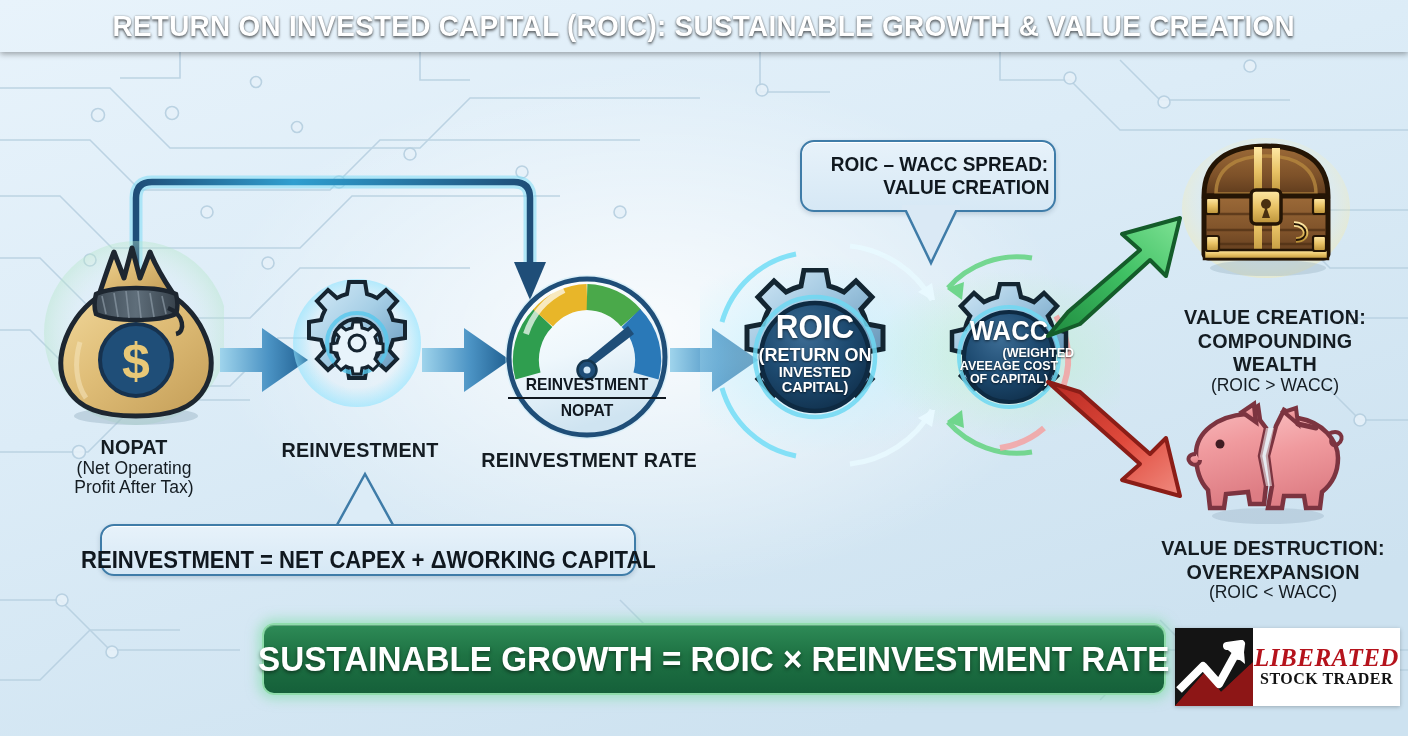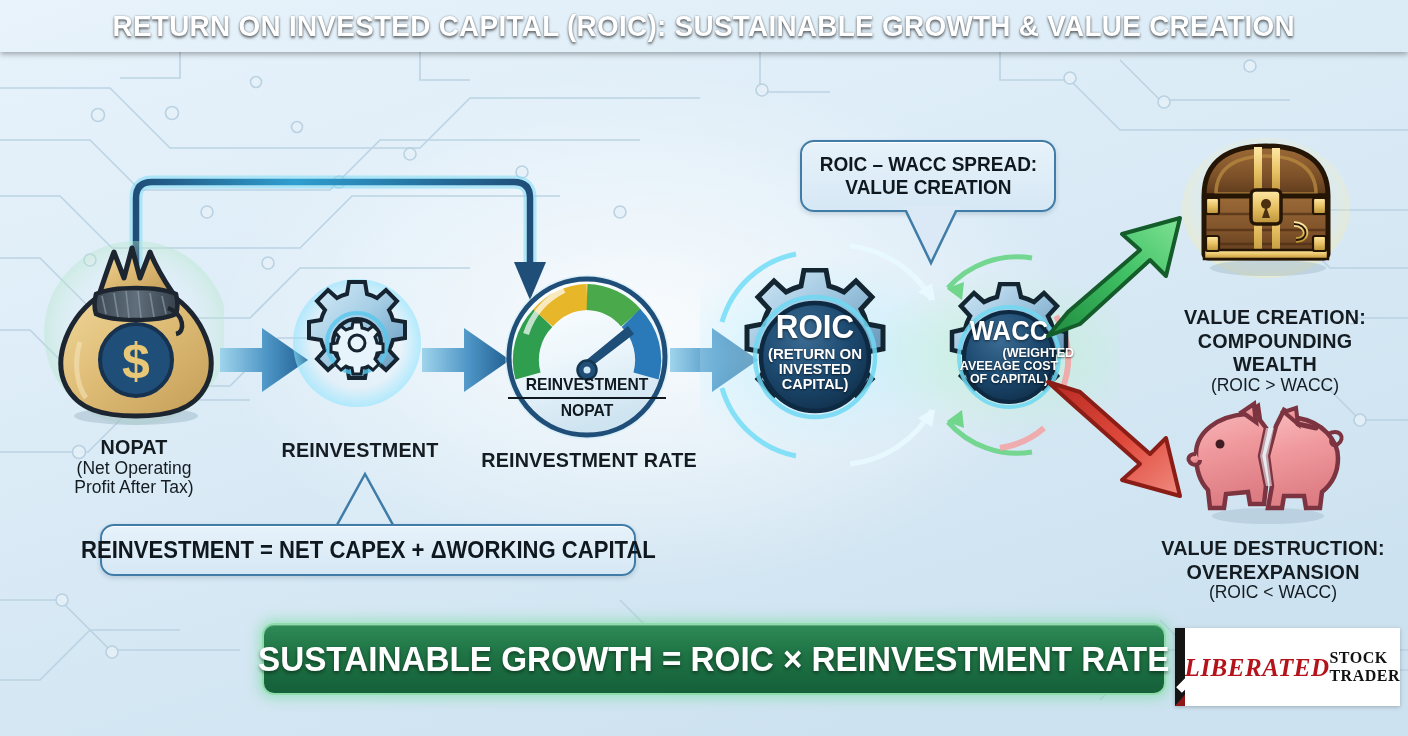--- a/index.html
+++ b/index.html
@@ -42,21 +42,21 @@
   .cap-main { font-weight:bold; font-size:21px; transform:scaleX(.94); letter-spacing:.2px;}
   .cap-sub  { font-size:17.5px; font-weight:normal; }
 
   
   .callout {
     position:absolute;
     background: linear-gradient(180deg,#e7f2fa 0%, #d6e8f5 100%);
     border:2.5px solid #3f7ca8;
     border-radius:14px;
     box-shadow: 0 2px 5px rgba(20,50,80,.18), inset 0 1px 0 #fff;
-    display:flex; align-items:center; justify-content:center;
+    display:flex; align-items:flex-end; justify-content:center;
     text-align:center;
     color:#10181f; font-weight:bold;
   }
 
   
   #banner {
     position:absolute; left:262px; top:623px; width:900px; height:68px;
     border-radius:12px;
     background: linear-gradient(180deg,#2e8b57 0%, #1e7243 45%, #15603a 100%);
     border:2px solid #8fdcab;
@@ -75,21 +75,21 @@
   }
   #benchmark .bm-label { color:#2b6ea3; font-weight:bold; }
 
   
   #logo {
     position:absolute; left:1175px; top:628px; width:225px; height:78px;
     display:flex; box-shadow:0 1px 4px rgba(0,0,0,.25);
   }
   #logo .sq { width:78px; height:78px; position:relative; overflow:hidden;
               background:linear-gradient(180deg,#141414 0%,#141414 48%,#8d1616 48%,#6e1111 100%); }
-  #logo .txt { flex:1; background:#fff; display:flex; flex-direction:row;
+  #logo .txt { flex:1; background:#fff; display:flex; flex-direction:column;
                align-items:center; justify-content:center; }
   #logo .lib { color:#b5131c; font-family:"Liberation Serif", serif; font-style:italic;
                font-weight:bold; font-size:25px; letter-spacing:.5px; line-height:1; }
   #logo .st  { color:#121212; font-family:"Liberation Serif", serif; font-weight:bold;
                font-size:16px; letter-spacing:.5px; line-height:1.15; }
 
   
   .gauge-frac {
     position:absolute; text-align:center; color:#101820; font-weight:bold;
   }
@@ -403,21 +403,21 @@
       <path d="M78 2 h22 l3 16 a66 66 0 0 1 15 6 l12 -11 l16 16 l-11 12 a66 66 0 0 1 6 15 l16 3 v22
                l-16 3 a66 66 0 0 1 -6 15 l11 12 l-16 16 l-12 -11 a66 66 0 0 1 -15 6 l-3 16 h-22
                l-3 -16 a66 66 0 0 1 -15 -6 l-12 11 l-16 -16 l11 -12 a66 66 0 0 1 -6 -15 l-16 -3 v-22
                l16 -3 a66 66 0 0 1 6 -15 l-11 -12 l16 -16 l12 11 a66 66 0 0 1 15 -6 Z"></path>
     </g>
     <circle cx="89" cy="89" r="60" fill="none" stroke="#6fd8f2" stroke-width="4.5" opacity=".85"></circle>
     <circle cx="89" cy="89" r="54" fill="url(#hubG)" stroke="#0e2a42" stroke-width="4.5"></circle>
   </svg>
   <div class="gear-text" style="left:736px; top:308px; width:158px;">
     <span class="big" style="font-size:33px; transform:scaleX(.95);">ROIC</span>
-    <span class="small" style="font-size:15px;">(RETURN ON</span>
+    <span class="small" style="font-size:18px;">(RETURN ON</span>
     <span class="small" style="font-size:14.5px;">INVESTED</span>
     <span class="small" style="font-size:14.5px;">CAPITAL)</span>
   </div>
 
   <svg class="node" style="left:934px; top:282px; width:150px; height:150px;" viewBox="0 0 150 150" xmlns="http://www.w3.org/2000/svg">
     <g fill="url(#gearBig)" stroke="#132531" stroke-width="4.5">
       <path d="M66 2 h18 l3 13 a55 55 0 0 1 13 5 l10 -9 l13 13 l-9 10 a55 55 0 0 1 5 13 l13 3 v18
                l-13 3 a55 55 0 0 1 -5 13 l9 10 l-13 13 l-10 -9 a55 55 0 0 1 -13 5 l-3 13 h-18
                l-3 -13 a55 55 0 0 1 -13 -5 l-10 9 l-13 -13 l9 -10 a55 55 0 0 1 -5 -13 l-13 -3 v-18
                l13 -3 a55 55 0 0 1 5 -13 l-9 -10 l13 -13 l10 9 a55 55 0 0 1 13 -5 Z"></path>

